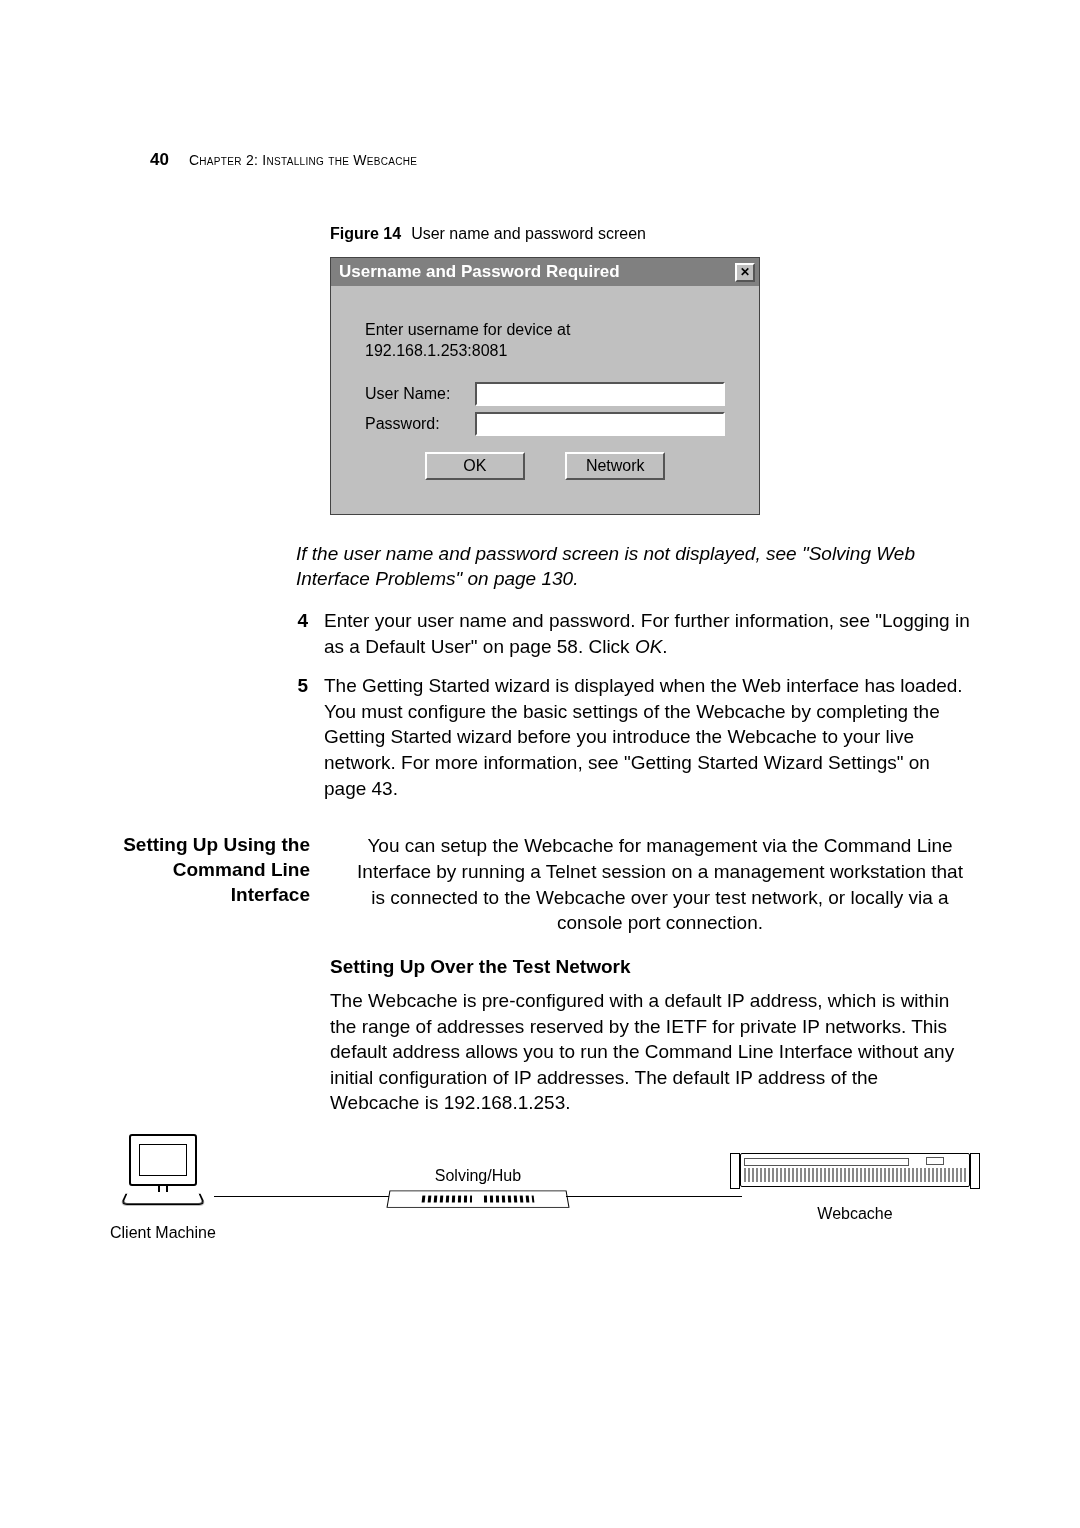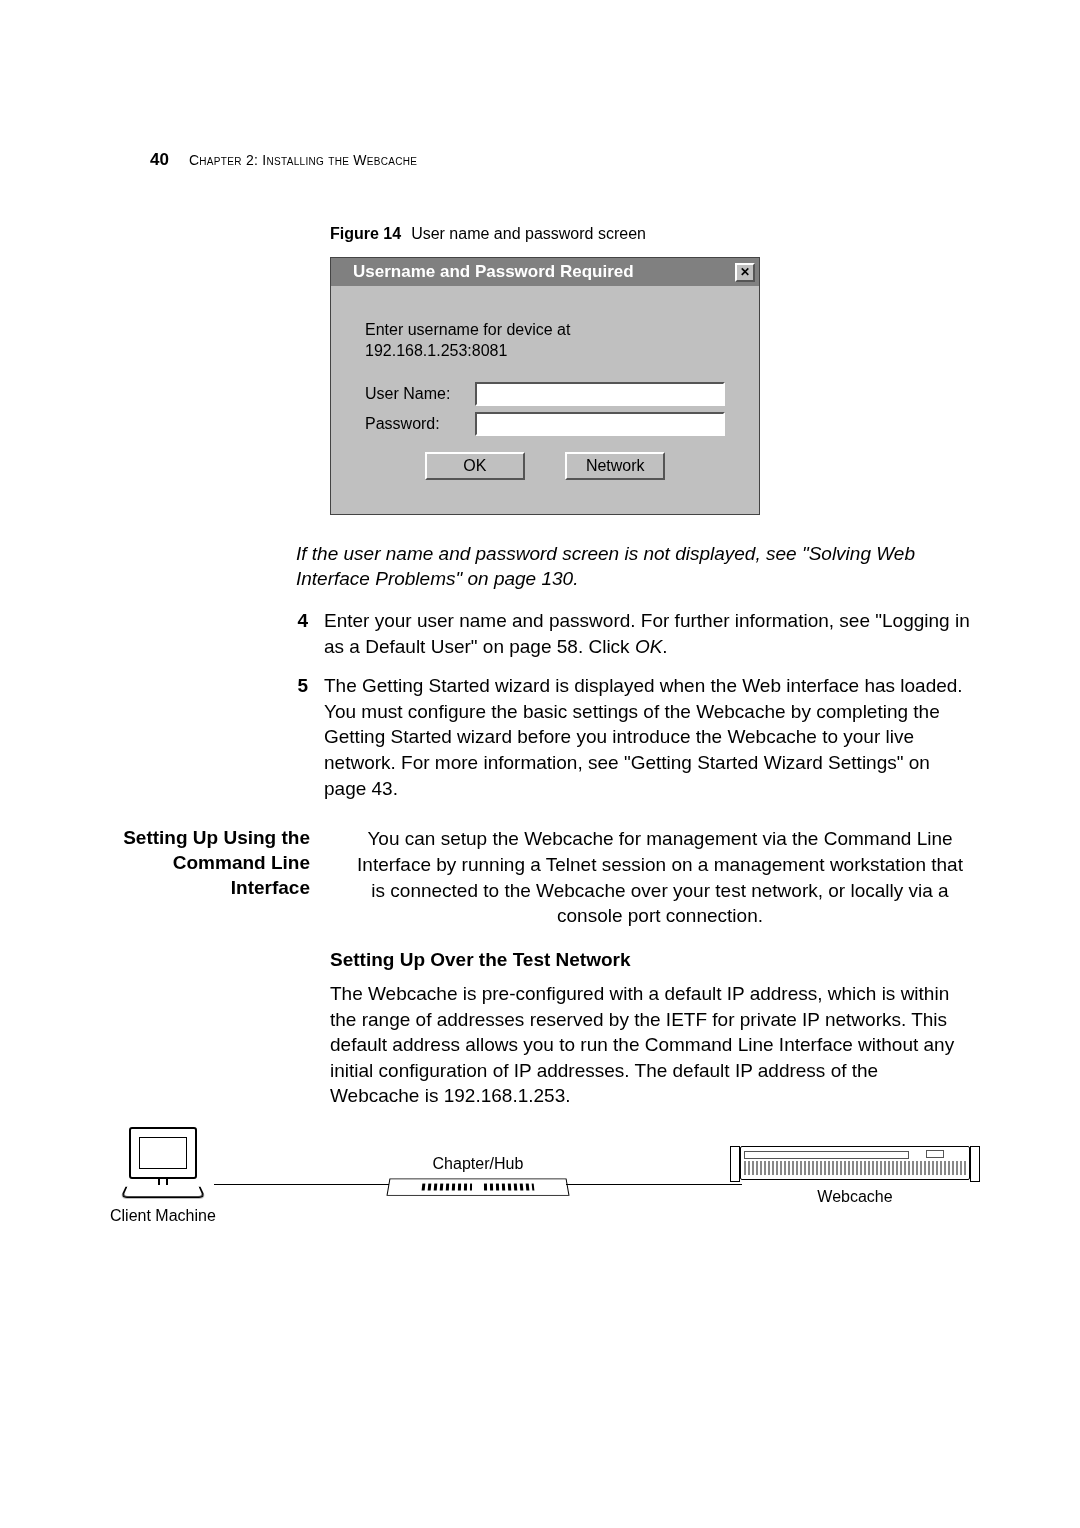--- a/index.html
+++ b/index.html
@@ -32,21 +32,21 @@
     border: 1px solid #444;
     background: #c0c0c0;
     margin-bottom: 26px;
   }
   .dialog-titlebar {
     background: #808080;
     color: #fff;
     display: flex;
     justify-content: space-between;
     align-items: center;
-    padding: 4px 4px 4px 22px;
+    padding: 4px 4px 4px 8px;
     font-family: Tahoma, Arial, sans-serif;
     font-size: 17px;
     font-weight: bold;
   }
   .dialog-close {
     width: 20px; height: 19px;
     background: #c0c0c0;
     border-top: 2px solid #fff; border-left: 2px solid #fff;
     border-right: 2px solid #555; border-bottom: 2px solid #555;
     font-size: 12px; font-weight: bold;
@@ -71,29 +71,29 @@
     margin: 0 18px; font-size: 16px; line-height: 24px;
     font-family: Tahoma, Arial, sans-serif;
   }
   
   .info-row { display: flex; align-items: flex-start; gap: 16px; margin-bottom: 16px; margin-left: -50px; }
   .info-text { font-style: italic; font-size: 19px; line-height: 1.35; }
   
   .ol-item { display: flex; gap: 16px; margin-bottom: 14px; font-size: 19px; line-height: 1.35; margin-left: -40px; }
   .ol-num { font-weight: bold; min-width: 18px; text-align: right; }
   
-  .section-row { display: flex; gap: 40px; margin-top: 25px; margin-left: -220px; margin-bottom: 20px; }
+  .section-row { display: flex; gap: 40px; margin-top: 32px; margin-left: -220px; margin-bottom: 20px; }
   .side-head { width: 200px; text-align: right; font-weight: bold; font-size: 19px; line-height: 1.3; }
   .section-body { flex: 1; font-size: 19px; line-height: 1.35; text-align: center; }
   
   .subhead { font-weight: bold; font-size: 19px; margin-bottom: 10px; margin-top: 20px; }
   .para { font-size: 19px; line-height: 1.35; margin-bottom: 18px; }
   
   .net-fig { display: flex; align-items: center; justify-content: space-between; width: 860px; margin-left: -220px; margin-top: 12px; }
-  .net-label { font-size: 16px; text-align: center; margin-top: 8px; }
+  .net-label { font-size: 16px; text-align: center; margin-top: 18px; }
   .switch-label { font-size: 16px; text-align: center; margin-bottom: 4px; }
   .net-col { display: flex; flex-direction: column; align-items: center; }
   .hline { flex: 1; height: 1px; background: #000; margin: 0 -2px; position: relative; top: 8px; }
 
   .monitor {
     width: 68px; height: 52px; border: 2px solid #000; border-radius: 3px;
     position: relative; background: #fff;
   }
   .monitor:after {
     content: ""; position: absolute; left: 8px; top: 8px; right: 8px; bottom: 8px;
@@ -206,21 +206,21 @@
 
   <div class="net-fig">
     <div class="net-col">
       <div class="monitor"></div>
       <div class="neck"></div>
       <div class="stand"></div>
       <div class="net-label">Client Machine</div>
     </div>
     <div class="hline"></div>
     <div class="net-col">
-      <div class="switch-label">Chapter/Hub</div>
+      <div class="switch-label">Solving/Hub</div>
       <div class="switch">
         <div class="ports"></div>
         <div class="ports"></div>
       </div>
     </div>
     <div class="hline"></div>
     <div class="net-col">
       <div class="webcache">
         <div class="wc-side-l"></div>
         <div class="wc-side-r"></div>

